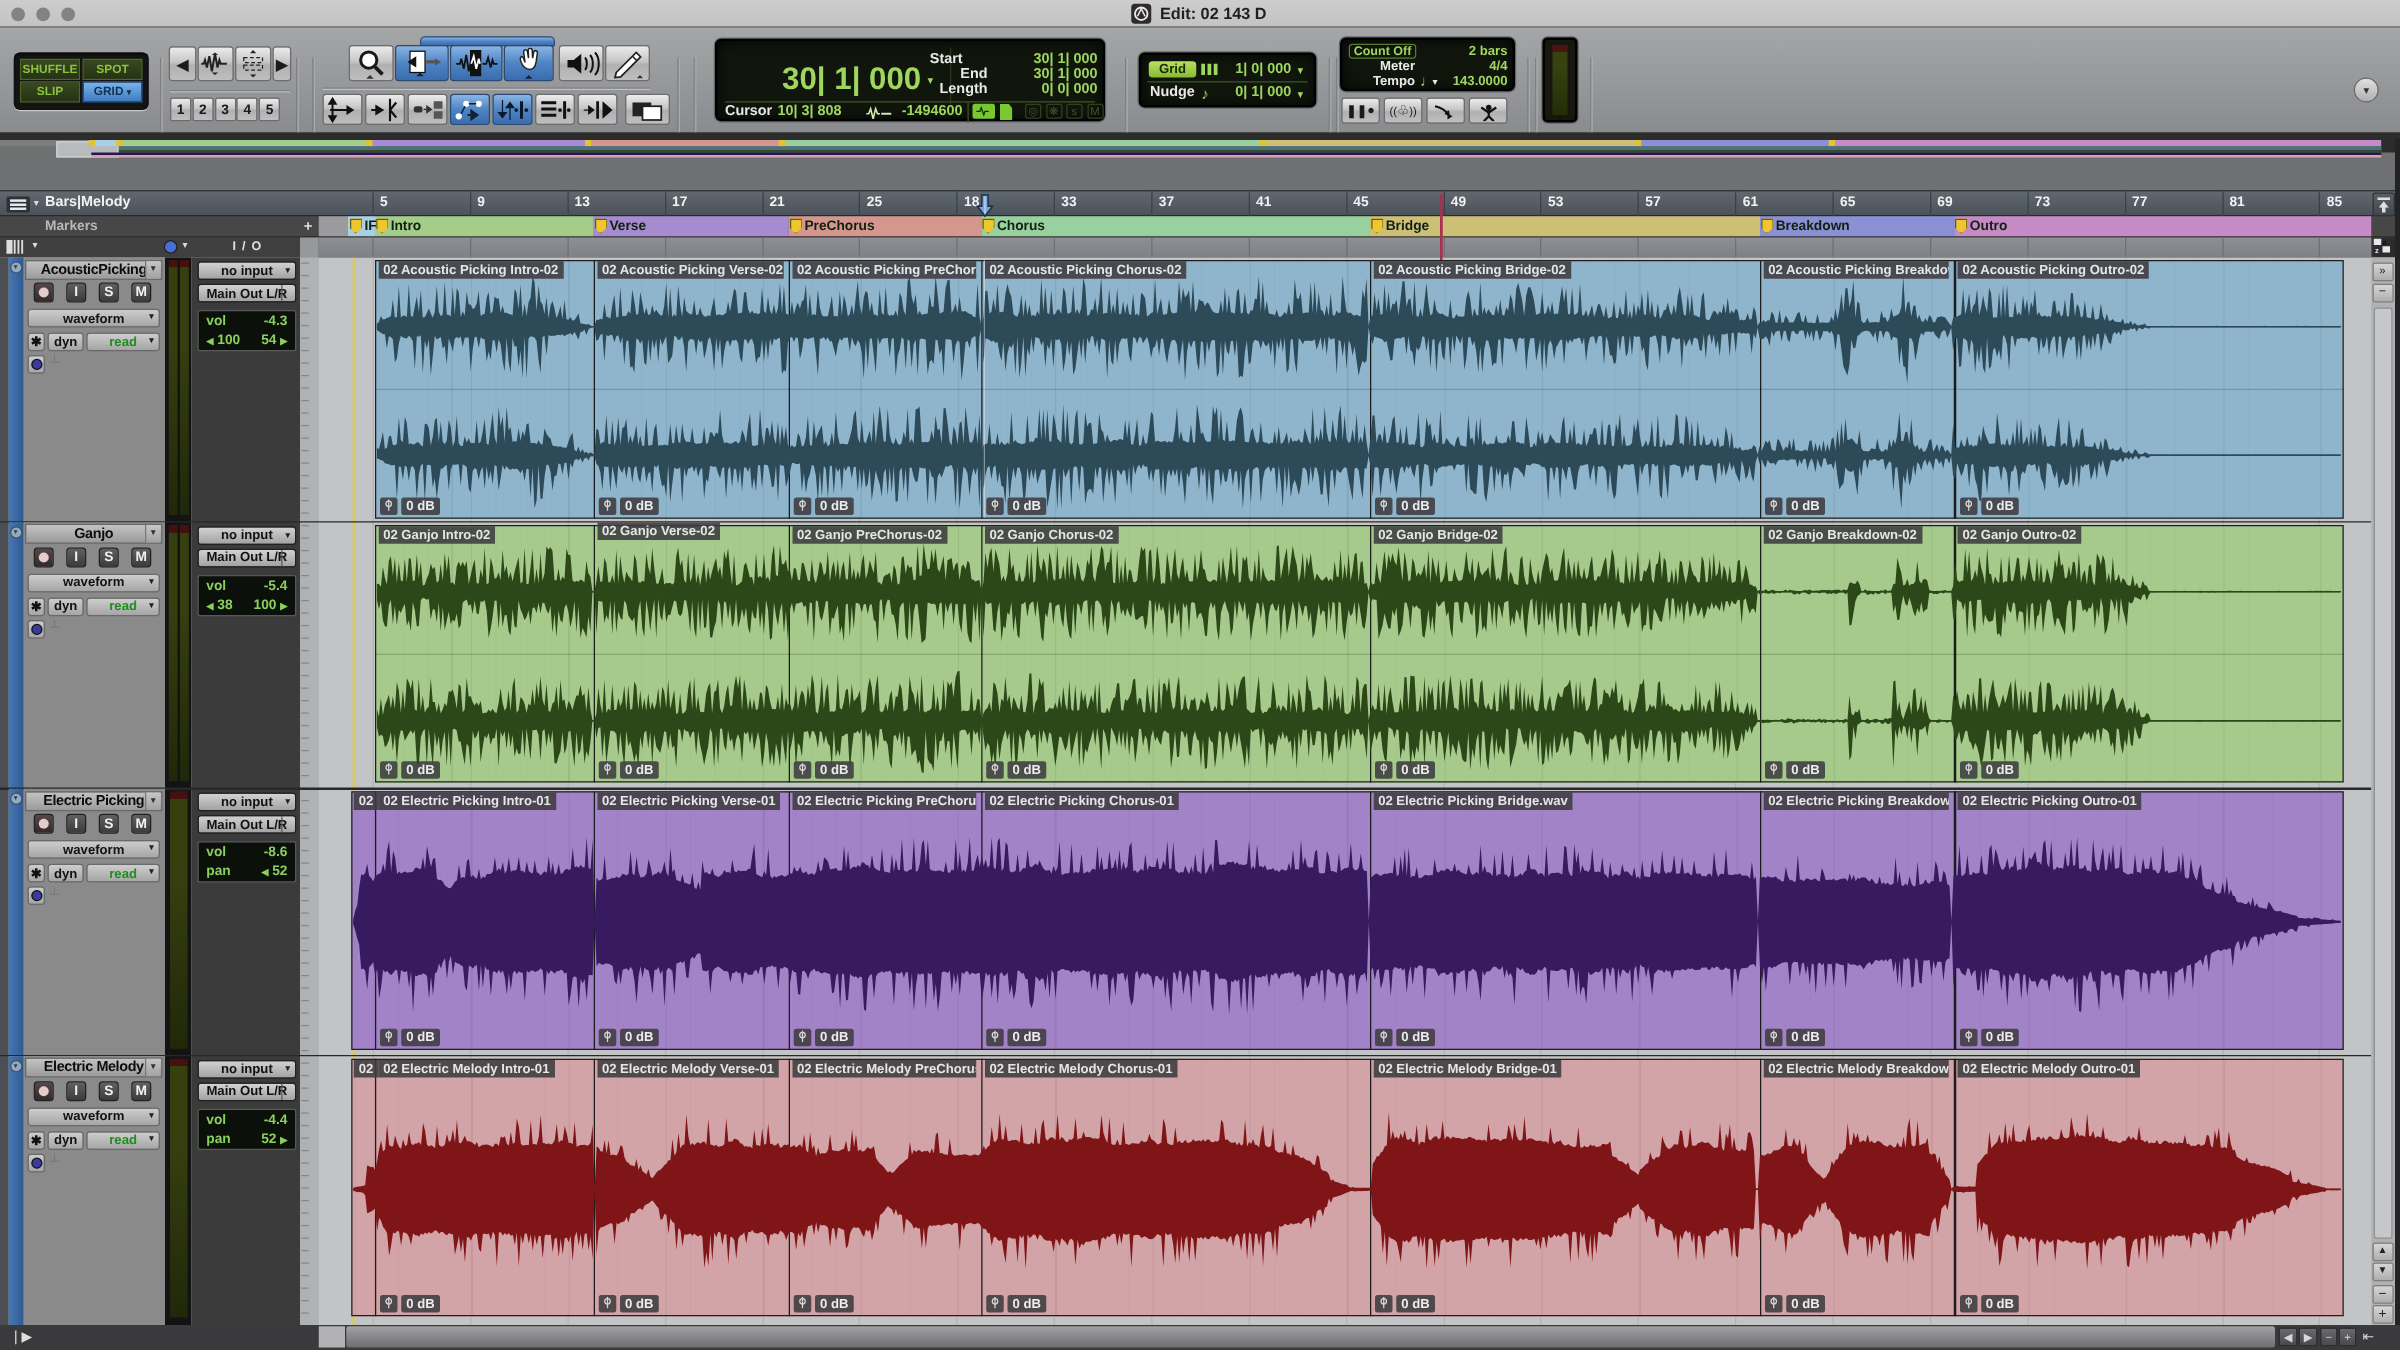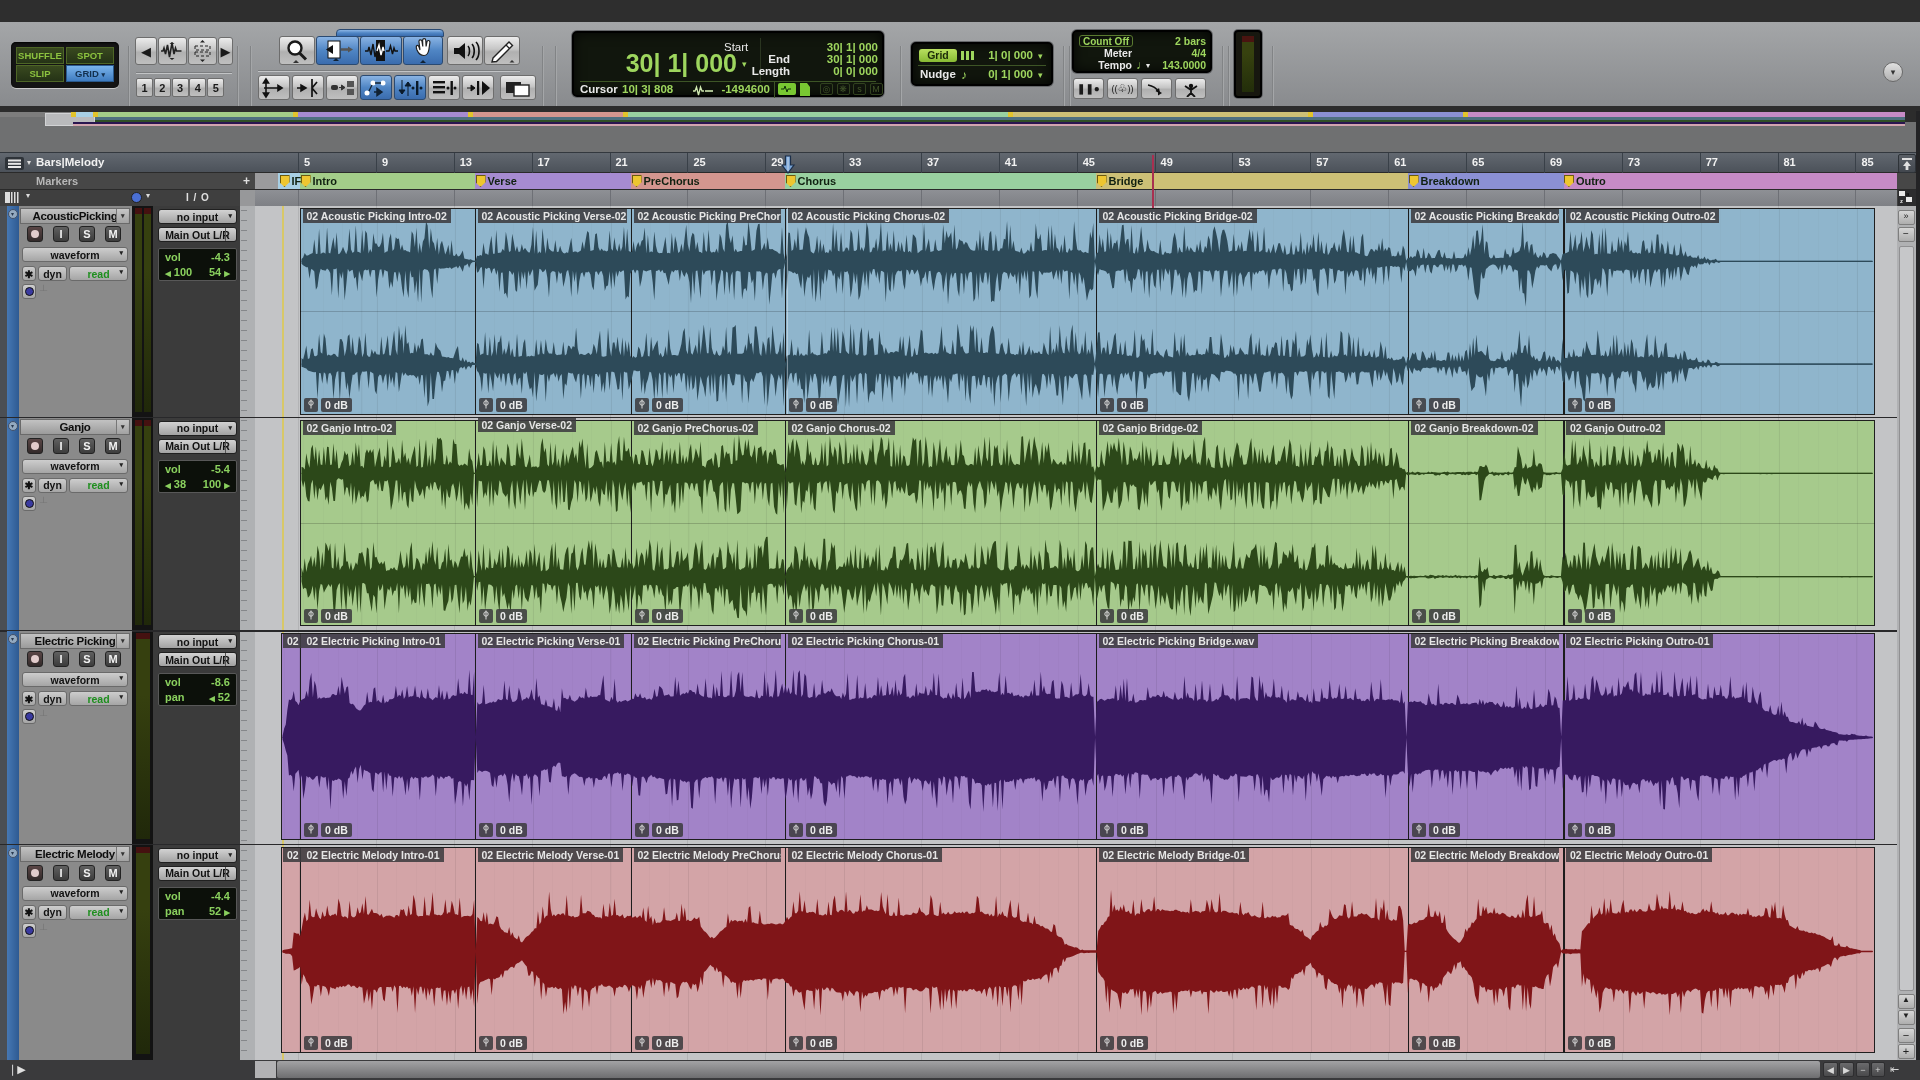--- a/index.html
+++ b/index.html
@@ -33,20 +33,30 @@
 .dbtxt{height:14px;background:rgba(62,60,64,.88);border-radius:2px;color:#ececec;
  font-size:10.5px;font-weight:bold;line-height:14px;padding:0 4px}
 .rnum{position:absolute;top:3px;color:#f2f2f2;font-size:11px;font-weight:bold}
 .mlabel{position:absolute;top:1px;font-size:11px;font-weight:bold;color:#102010;white-space:nowrap}
 .mico{position:absolute;width:10px;height:12.5px;background:#eec630;border:1px solid #6a5a10;
  clip-path:polygon(0 0,100% 0,100% 62%,50% 100%,0 62%)}
 .sep{position:absolute;top:24px;height:76px;width:2px;
  background:linear-gradient(to right,#707274,#b6b8ba)}
 </style></head><body>
 <div id="root">
+    <div class="abs" style="left:0;top:0;width:1920px;height:22px;background:linear-gradient(#cdcdcd,#c3c3c3);border-bottom:1px solid #8e8e8e">
+      <div class="abs" style="left:9px;top:5.5px;width:11px;height:11px;border-radius:50%;background:#838383"></div>
+      <div class="abs" style="left:29px;top:5.5px;width:11px;height:11px;border-radius:50%;background:#838383"></div>
+      <div class="abs" style="left:49px;top:5.5px;width:11px;height:11px;border-radius:50%;background:#838383"></div>
+      <div class="abs" style="left:905px;top:3px;width:16px;height:16px;border-radius:3px;background:#2e2a2e"><svg width="16" height="16">
+          <circle cx="8" cy="8" r="5" fill="none" stroke="#e8e8e8" stroke-width="1.5"></circle>
+          <path d="M5 10L8 4L11 10" fill="none" stroke="#e8e8e8" stroke-width="1.3"></path>
+        </svg></div>
+      <div class="abs" style="left:928px;top:3px;font-size:13px;font-weight:bold;color:#1f1f1f">Edit: 02 143 D</div>
+    </div>
     <div class="abs" style="left:0;top:22px;width:1920px;height:84px;background:linear-gradient(#a4a6a8,#898b8e)">
       <div class="sep" style="left:127.5px"></div>
       <div class="sep" style="left:236.5px"></div>
       <div class="sep" style="left:249.5px"></div>
       <div class="sep" style="left:541.5px"></div>
       <div class="sep" style="left:554.5px"></div>
       <div class="sep" style="left:899.5px"></div>
       <div class="sep" style="left:1062.5px"></div>
       <div class="sep" style="left:1068.5px"></div>
       <div class="sep" style="left:1221.5px"></div>
@@ -183,21 +193,21 @@
       <div class="btn" style="left:500px;top:53px;width:36px;height:25px">
         <svg width="30" height="22" viewBox="0 0 30 22">
           <rect x="3" y="5" width="15" height="11" fill="#222"></rect>
           <rect x="11" y="8" width="15" height="11" fill="#fff" stroke="#222" stroke-width="1.4"></rect>
         </svg>
       </div>
       <div class="lcd" style="left:572px;top:9px;width:312px;height:66px">
         <div class="abs grn" style="left:8px;top:16px;width:155px;font-size:25px;font-weight:bold;text-align:right">30| 1| 000</div>
         <div class="abs grn" style="left:168px;top:26px;font-size:9px">▾</div>
         <div class="abs" style="left:186px;top:5px;width:1px;height:45px;background:#2a3520"></div>
-        <div class="abs wht" style="left:150px;top:8px;width:66px;font-size:11.5px;font-weight:normal;text-align:left">Start</div>
+        <div class="abs wht" style="left:150px;top:8px;width:66px;font-size:11.5px;font-weight:bold;text-align:center">Start</div>
         <div class="abs grn" style="left:218px;top:8px;width:86px;font-size:11.5px;font-weight:bold;text-align:right">30| 1| 000</div>
         <div class="abs wht" style="left:150px;top:20px;width:66px;font-size:11.5px;font-weight:bold;text-align:right">End</div>
         <div class="abs grn" style="left:218px;top:20px;width:86px;font-size:11.5px;font-weight:bold;text-align:right">30| 1| 000</div>
         <div class="abs wht" style="left:150px;top:32px;width:66px;font-size:11.5px;font-weight:bold;text-align:right">Length</div>
         <div class="abs grn" style="left:218px;top:32px;width:86px;font-size:11.5px;font-weight:bold;text-align:right">0| 0| 000</div>
         <div class="abs" style="left:6px;top:48px;width:296px;height:1px;background:#3d5526"></div>
         <div class="abs wht" style="left:6px;top:50px;font-size:11.5px;font-weight:bold">Cursor</div>
         <div class="abs grn" style="left:48px;top:50px;width:64px;font-size:11.5px;font-weight:bold;text-align:left">10| 3| 808</div>
         <svg class="abs" style="left:118px;top:52px" width="22" height="12" viewBox="0 0 22 12">
           <path d="M1 6h2l1.5-4 2 8 2-8 1.5 4h2" stroke="#cfe8b0" stroke-width="1.3" fill="none"></path>
@@ -308,21 +318,21 @@
         <div class="rnum" style="left:126.9px">9</div>
         <div class="abs" style="left:198.7px;top:0;width:1px;height:20px;background:#394048"></div>
         <div class="rnum" style="left:204.7px">13</div>
         <div class="abs" style="left:276.6px;top:0;width:1px;height:20px;background:#394048"></div>
         <div class="rnum" style="left:282.6px">17</div>
         <div class="abs" style="left:354.5px;top:0;width:1px;height:20px;background:#394048"></div>
         <div class="rnum" style="left:360.5px">21</div>
         <div class="abs" style="left:432.4px;top:0;width:1px;height:20px;background:#394048"></div>
         <div class="rnum" style="left:438.4px">25</div>
         <div class="abs" style="left:510.2px;top:0;width:1px;height:20px;background:#394048"></div>
-        <div class="rnum" style="left:516.2px">29</div>
+        <div class="rnum" style="left:516.2px">18</div>
         <div class="abs" style="left:588.1px;top:0;width:1px;height:20px;background:#394048"></div>
         <div class="rnum" style="left:594.1px">33</div>
         <div class="abs" style="left:666.0px;top:0;width:1px;height:20px;background:#394048"></div>
         <div class="rnum" style="left:672.0px">37</div>
         <div class="abs" style="left:743.8px;top:0;width:1px;height:20px;background:#394048"></div>
         <div class="rnum" style="left:749.8px">41</div>
         <div class="abs" style="left:821.7px;top:0;width:1px;height:20px;background:#394048"></div>
         <div class="rnum" style="left:827.7px">45</div>
         <div class="abs" style="left:899.6px;top:0;width:1px;height:20px;background:#394048"></div>
         <div class="rnum" style="left:905.6px">49</div>

